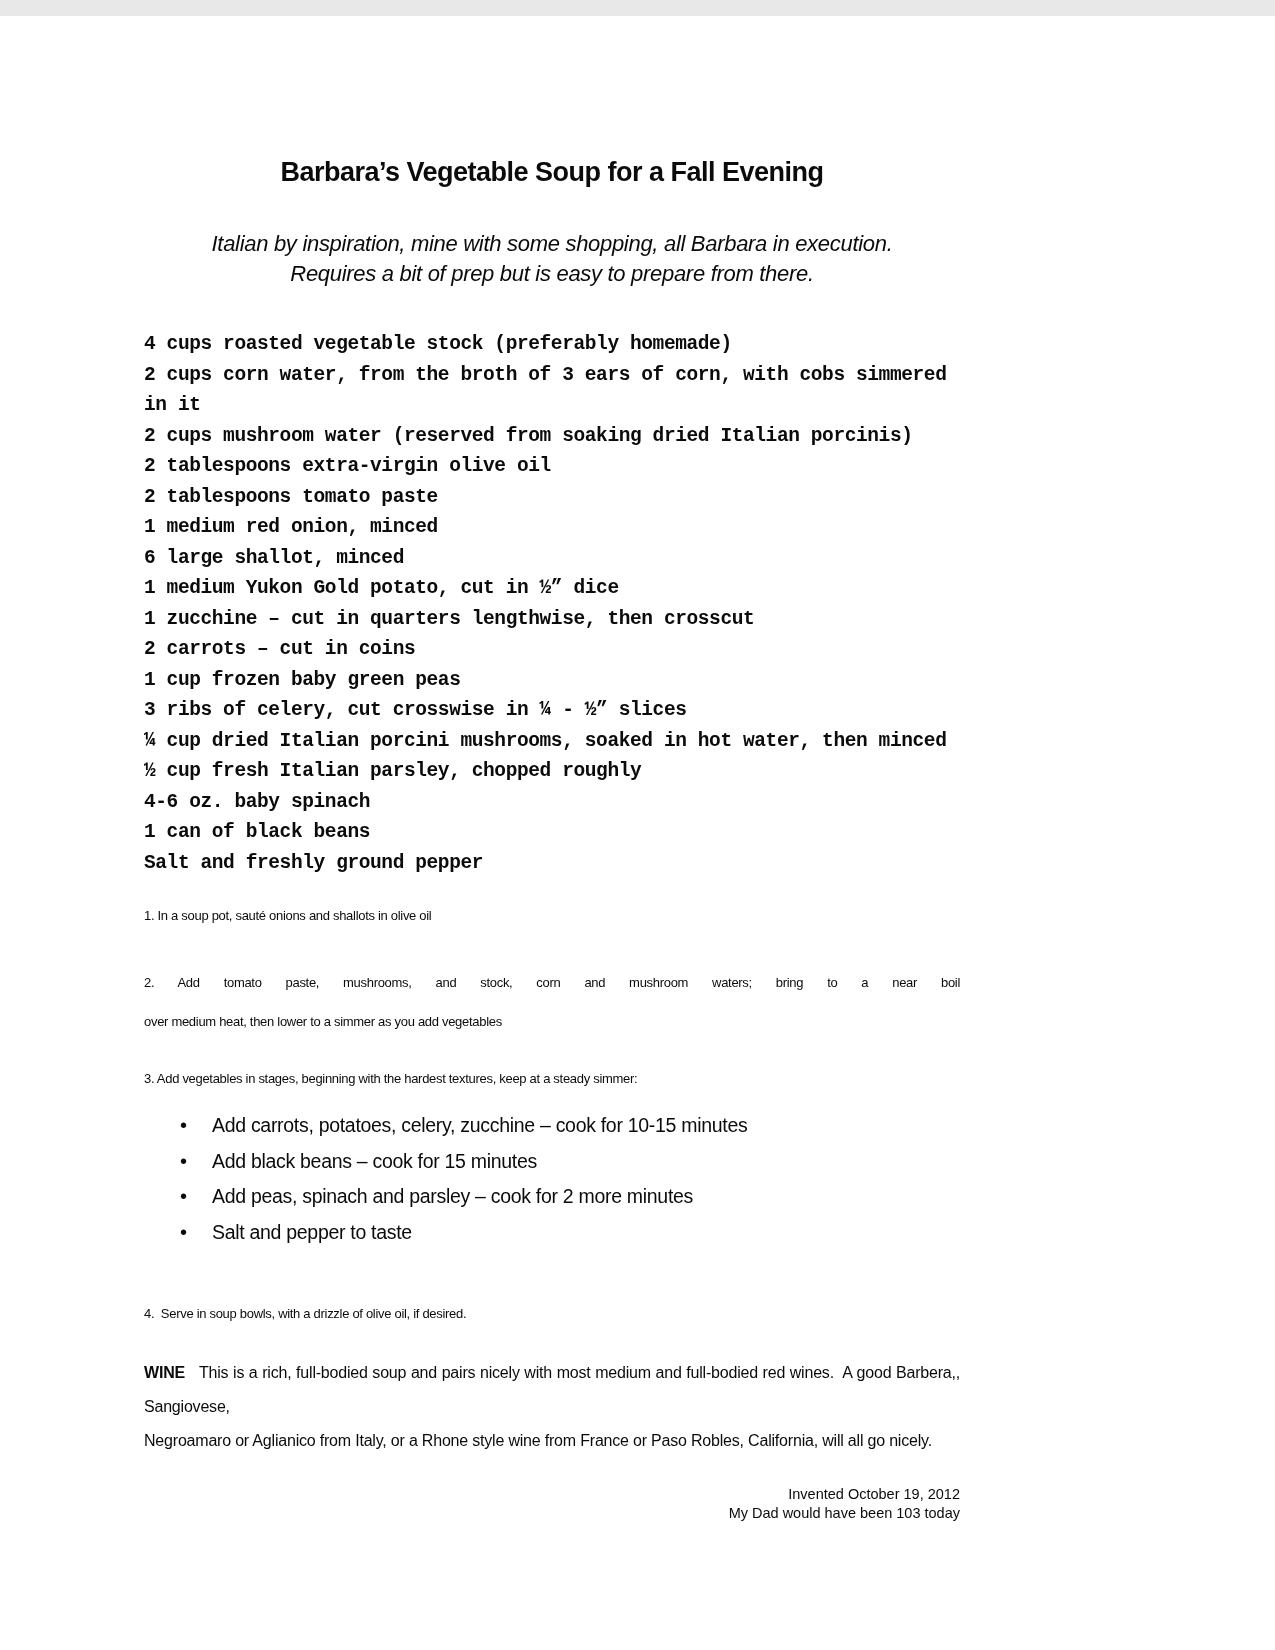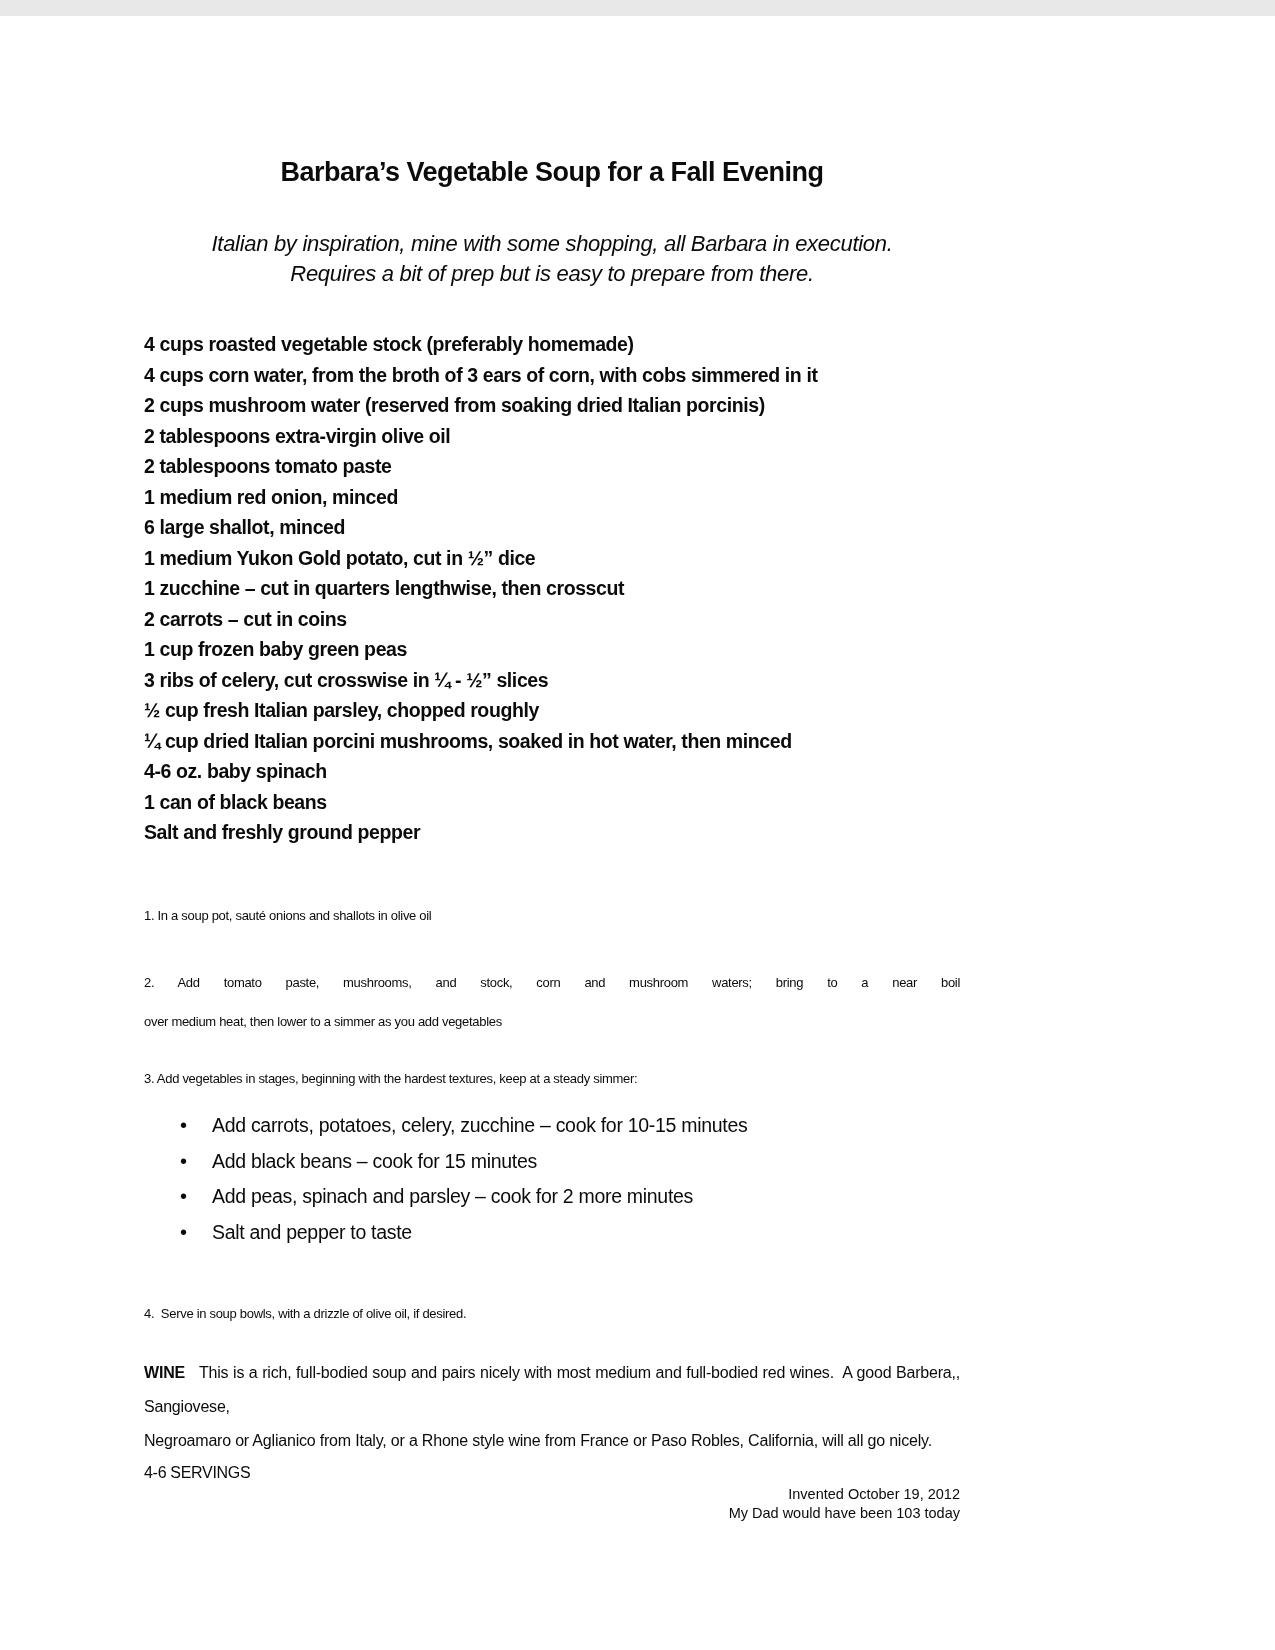--- a/index.html
+++ b/index.html
@@ -36,20 +36,21 @@
     font-style: italic;
     text-align: center;
     line-height: 30px;
   }
   .ingredients {
     top: 313px;
     font-size: 19.5px;
     font-weight: bold;
     line-height: 30.5px;
     letter-spacing: -0.4px;
+    font-family: Liberation Mono, monospace;
   }
   .step { font-size: 13px; line-height: 39px; }
   .step1 { top: 880px; }
   .step2 { top: 947px; }
   .just-line {
     text-align: justify;
     text-align-last: justify;
   }
   .step3 { top: 1043px; }
   .bullets {
@@ -103,33 +104,33 @@
 
   <h1 class="col doc-title" style="margin:0;">Barbara’s Vegetable Soup for a Fall Evening</h1>
 
   <div class="col doc-subtitle">
     <div>Italian by inspiration, mine with some shopping, all Barbara in execution.</div>
     <div>Requires a bit of prep but is easy to prepare from there.</div>
   </div>
 
   <div class="col ingredients">
     <div>4 cups roasted vegetable stock (preferably homemade)</div>
-    <div>4 cups corn water, from the broth of 3 ears of corn, with cobs simmered in it</div>
+    <div>2 cups corn water, from the broth of 3 ears of corn, with cobs simmered in it</div>
     <div>2 cups mushroom water (reserved from soaking dried Italian porcinis)</div>
     <div>2 tablespoons extra-virgin olive oil</div>
     <div>2 tablespoons tomato paste</div>
     <div>1 medium red onion, minced</div>
     <div>6 large shallot, minced</div>
     <div>1 medium Yukon Gold potato, cut in ½” dice</div>
     <div>1 zucchine – cut in quarters lengthwise, then crosscut</div>
     <div>2 carrots – cut in coins</div>
     <div>1 cup frozen baby green peas</div>
     <div>3 ribs of celery, cut crosswise in ¼ - ½” slices</div>
+    <div>¼ cup dried Italian porcini mushrooms, soaked in hot water, then minced</div>
     <div>½ cup fresh Italian parsley, chopped roughly</div>
-    <div>¼ cup dried Italian porcini mushrooms, soaked in hot water, then minced</div>
     <div>4-6 oz. baby spinach</div>
     <div>1 can of black beans</div>
     <div>Salt and freshly ground pepper</div>
   </div>
 
   <div class="col step step1">1. In a soup pot, sauté onions and shallots in olive oil</div>
 
   <div class="col step step2">
     <div class="just-line">2. Add tomato paste, mushrooms, and stock, corn and mushroom waters; bring to a near boil</div>
     <div>over medium heat, then lower to a simmer as you add vegetables</div>
@@ -158,20 +159,19 @@
 
   <div class="col step step4">4.&nbsp; Serve in soup bowls, with a drizzle of olive oil, if desired.</div>
 
   <div class="col wine">
     <div class="just-line">
       <span class="wine-label">WINE</span><span>This is a rich, full-bodied soup and pairs nicely with most medium and full-bodied red wines.&nbsp; A good Barbera,, Sangiovese,</span>
     </div>
     <div>Negroamaro or Aglianico from Italy, or a Rhone style wine from France or Paso Robles, California, will all go nicely.</div>
   </div>
 
-  <div class="col servings">4-6 SERVINGS</div>
 
   <div class="col footer-right">
     <div>Invented October 19, 2012</div>
     <div>My Dad would have been 103 today</div>
   </div>
 
 </div>
 
 </body></html>

